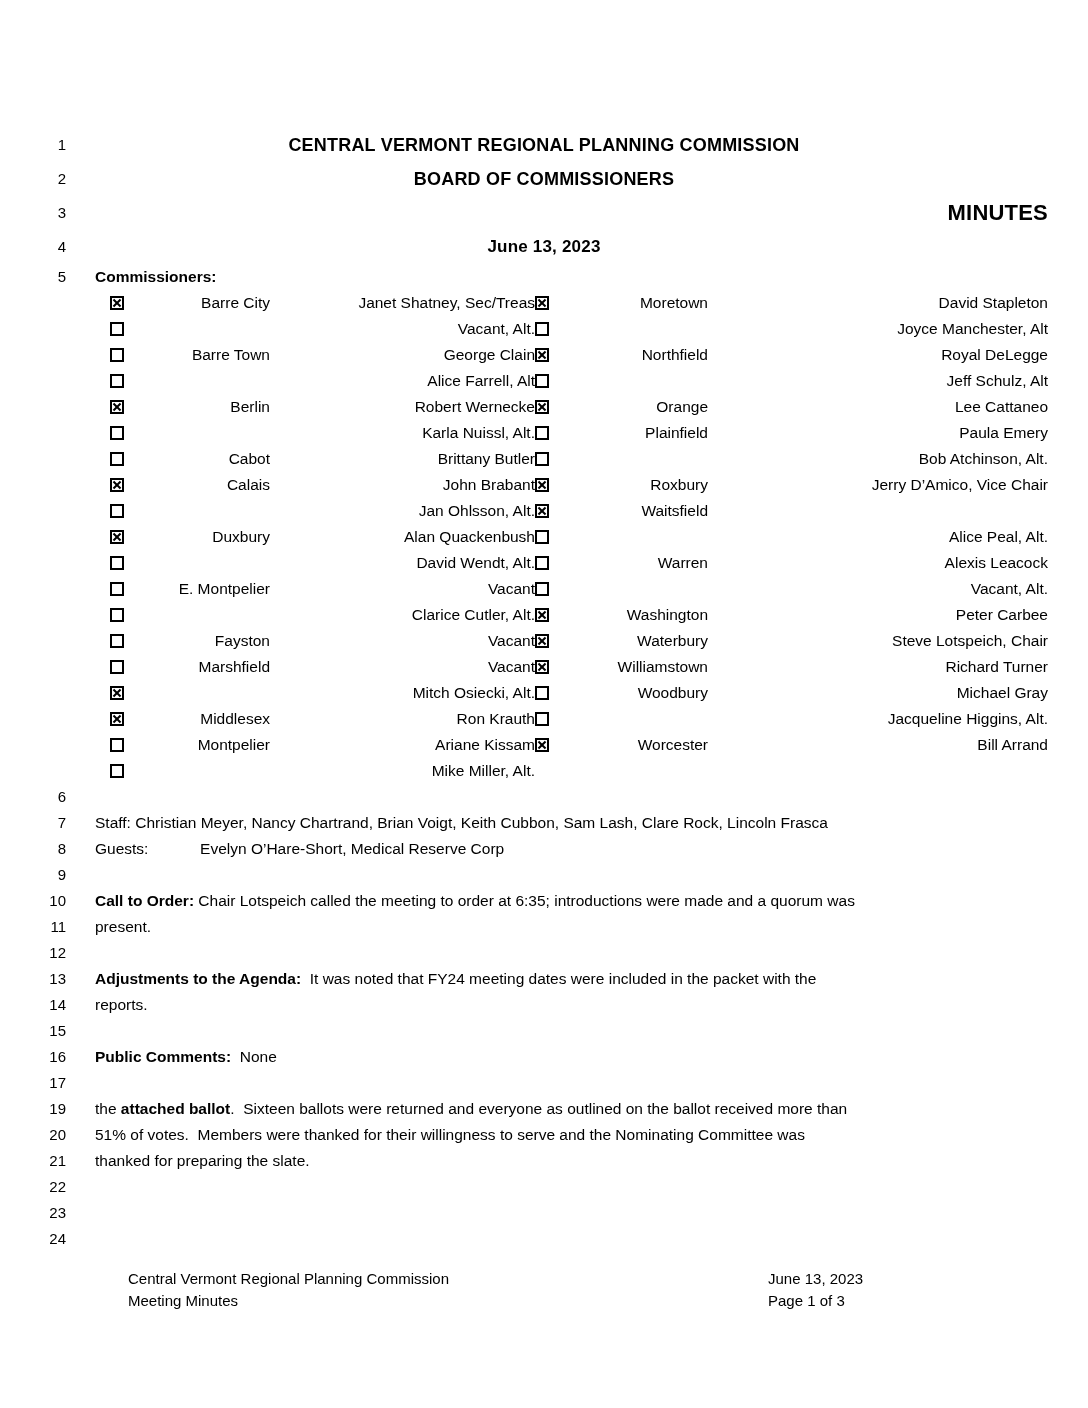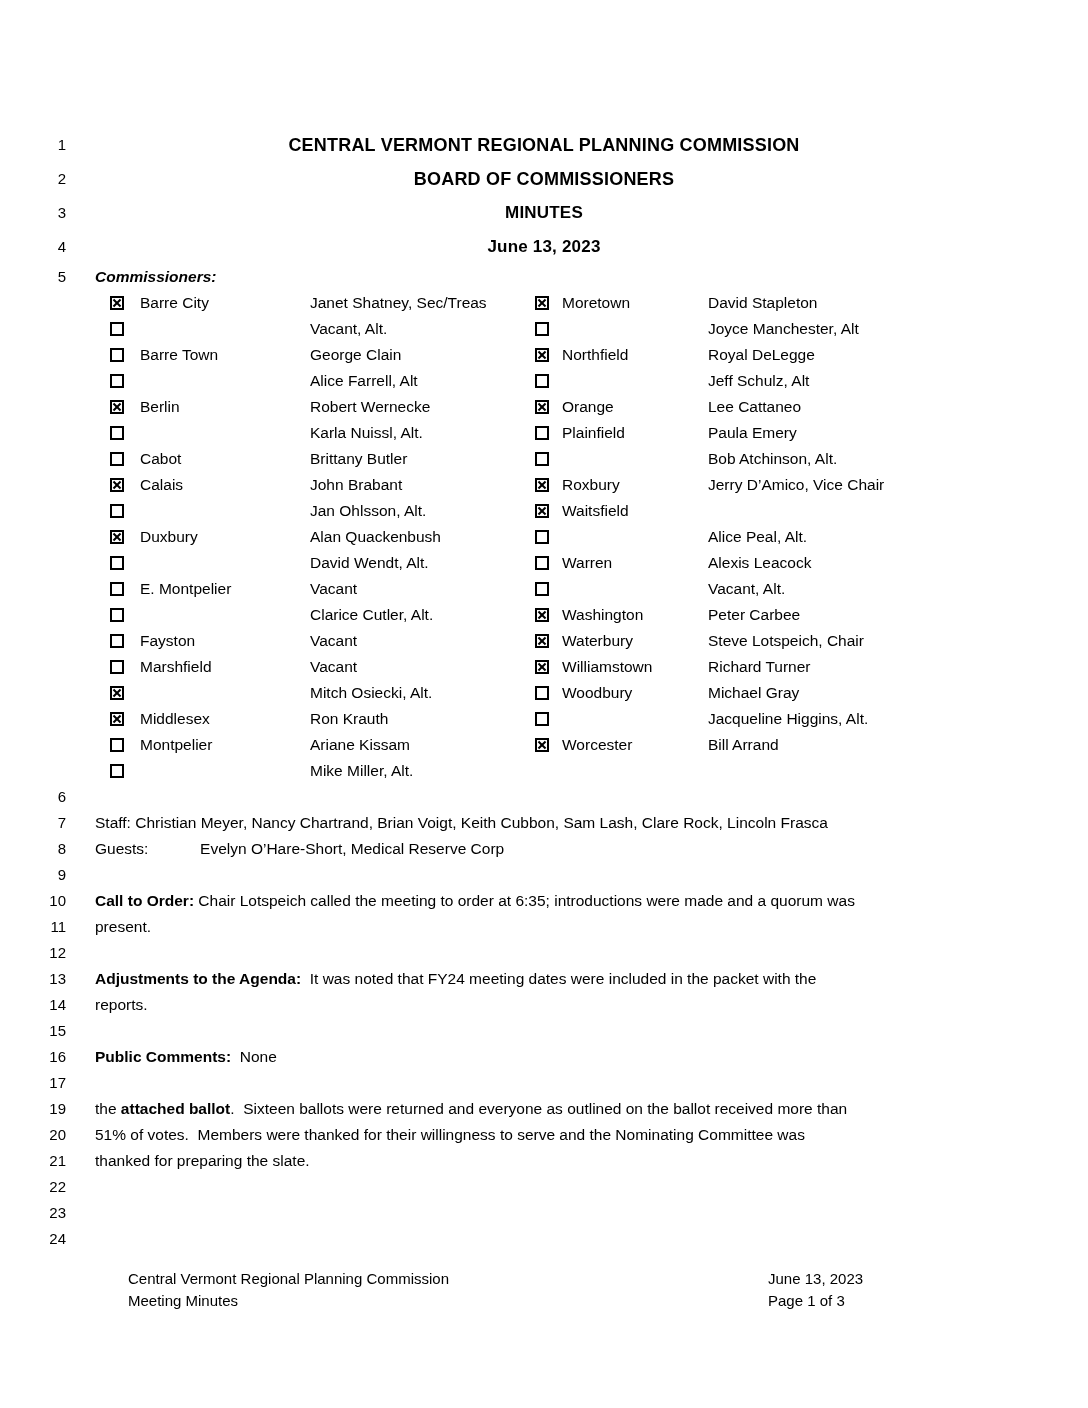--- a/index.html
+++ b/index.html
@@ -17,34 +17,34 @@
   .line { position:relative; }
   .lineno {
     position:absolute; left:0; top:0;
     width:26px; text-align:right;
     font-size:15px; line-height:inherit;
   }
 
   .header-line { line-height:34px; height:34px; }
   .header-text { display:block; text-align:center; font-weight:bold; letter-spacing:0.2px; }
   .hsize-a { font-size:18px; }
-  .hsize-b { font-size:17px; }
+  .hsize-b { font-size:22px;text-align:right; }
   .hsize-c { font-size:17px; }
 
   .commissioners-line { line-height:26px; height:26px; }
   .line-text {
     display:block; margin-left:55px;
     font-size:15.5px; white-space:pre-wrap;
   }
-  .bold { font-weight:bold;font-style:italic; }
+  .bold { font-weight:bold; }
   .line-text .b { font-weight:bold; }
 
   .roster-row {
     display:flex; height:26px; line-height:26px;
-    margin-left:70px; font-size:15.5px;
+    margin-left:70px; font-size:15.5px;text-align:right;
   }
   .cb {
     flex:0 0 14px; width:14px; height:14px;
     border:2px solid #000; box-sizing:border-box;
     margin-top:6px; position:relative;
   }
   .cb.on::before, .cb.on::after {
     content:""; position:absolute; left:0px; right:0px; top:4px; height:2px; background:#000;
   }
   .cb.on::before { transform:rotate(45deg); }

